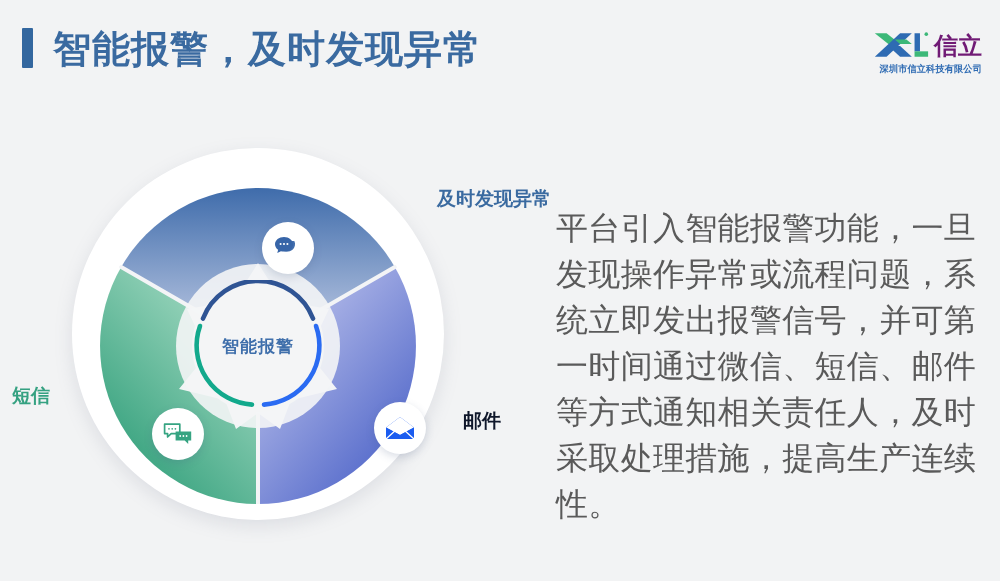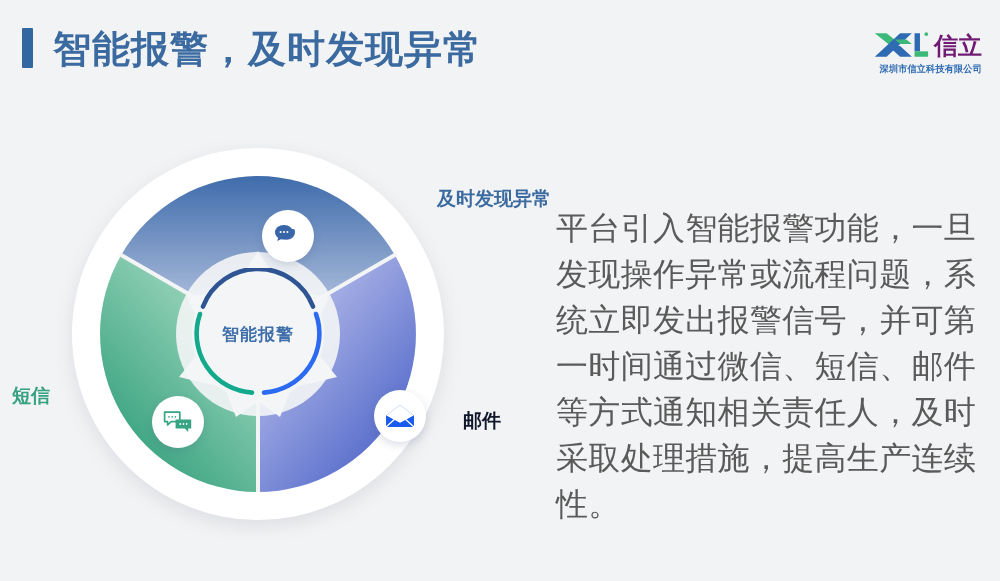--- a/index.html
+++ b/index.html
@@ -104,21 +104,21 @@
     position: absolute;
     inset: 0;
     border-radius: 50%;
     background: #ffffff;
     box-shadow: 0 6px 18px rgba(120,130,150,0.18);
   }
 
   .wheel {
     position: absolute;
     left: 28px;
-    top: 28px;
+    top: 40px;
     width: 316px;
     height: 316px;
   }
 
   .seg-svg { display: block; }
 
   
   .badge-backdrop {
     position: absolute;
     left: 50%;

